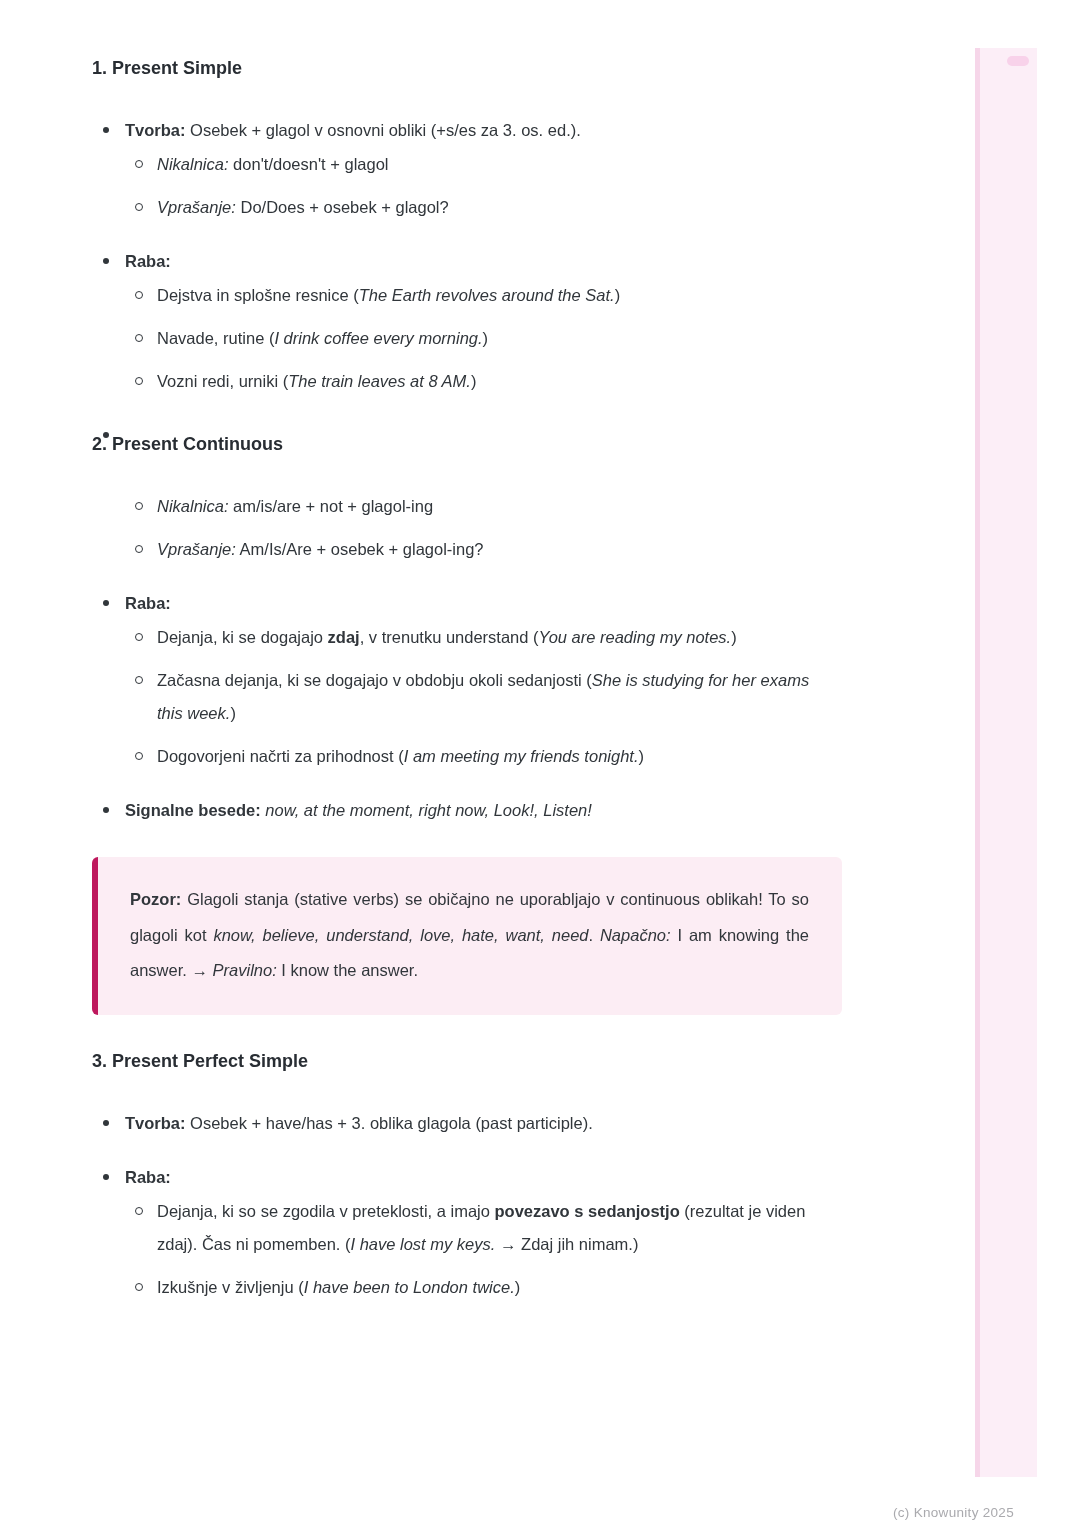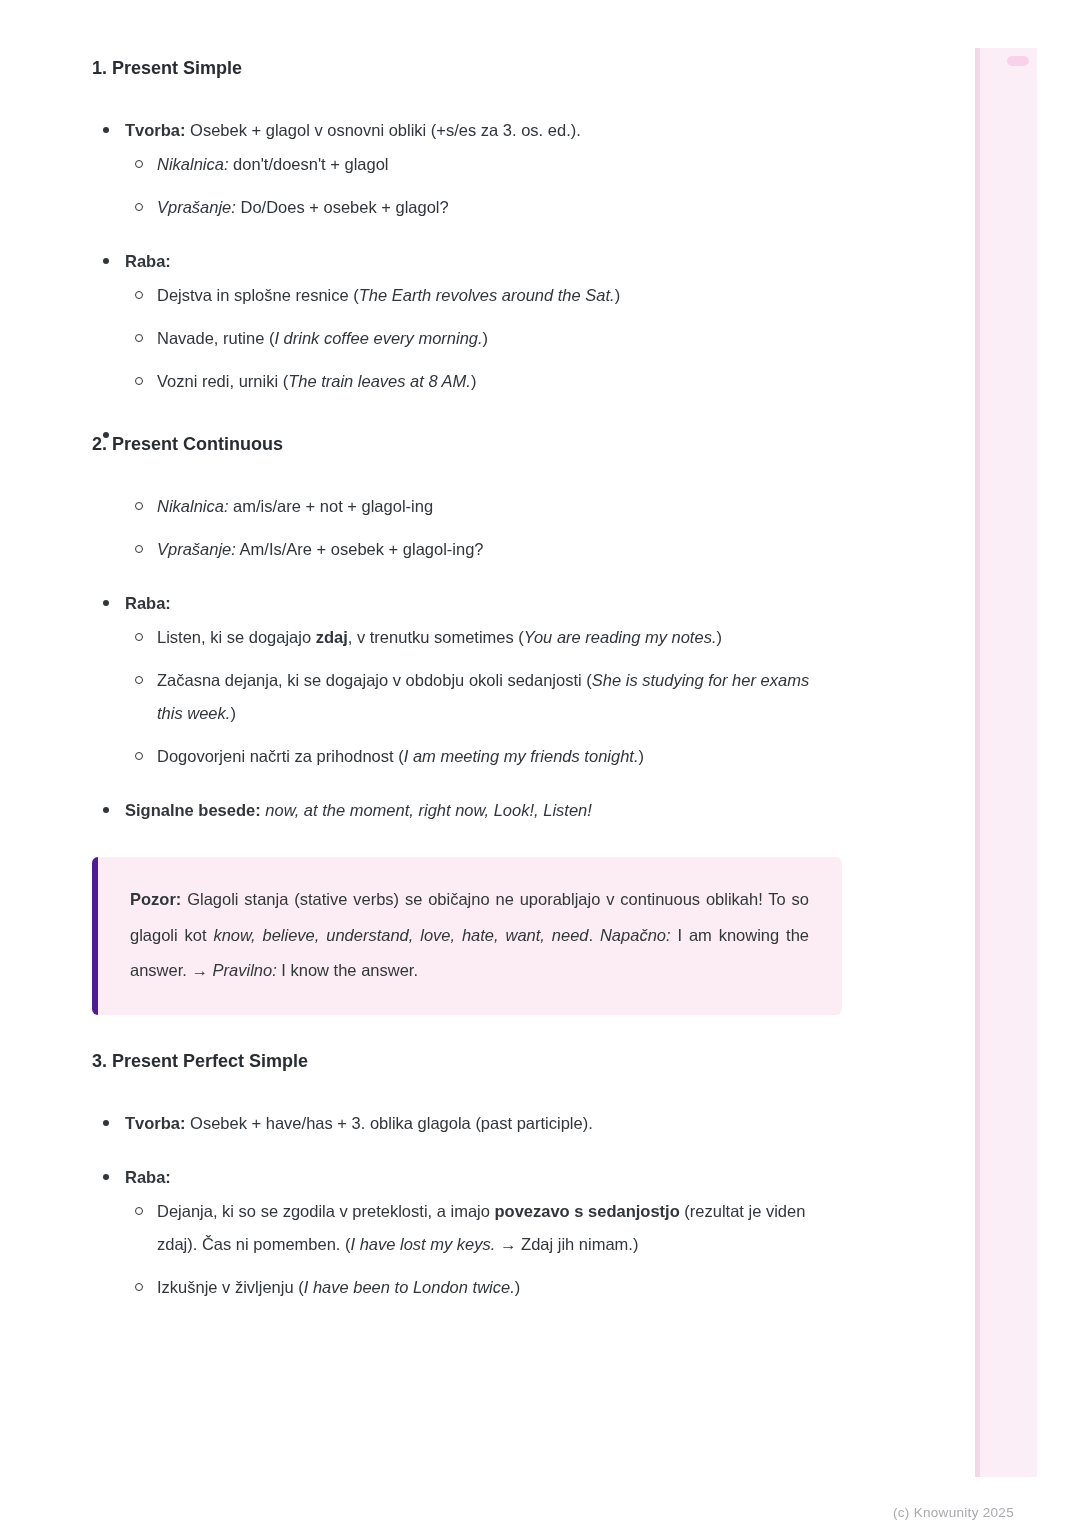--- a/index.html
+++ b/index.html
@@ -45,21 +45,21 @@
     background:transparent;
   }
   .s-b{font-weight:700;}
   .s-i{font-style:italic;}
   .callout{
     box-sizing:border-box;
     width:750px;
     margin-top:30px;
     margin-bottom:16px;
     background:#fcedf4;
-    border-left:6px solid #4c1d95;
+    border-left:6px solid #be185d;
     border-radius:6px;
     padding:25px 33px 26px 32px;
     font-size:16.5px;
     line-height:35.5px;
     text-align:justify;
   }
   .side-strip{
     position:absolute;
     left:975px; top:48px;
     width:57px; height:1429px;
@@ -104,21 +104,21 @@
         <div class="item lvl1"><span class="bullet"></span></div>
       </div>
   </div>
 
   <div class="section">
     <div class="section-heading">2. Present Continuous</div>
     <div class="items">
         <div class="item lvl2"><span class="bullet"></span><span><span class="s-i">Nikalnica:</span><span> am/is/are + not + glagol-ing</span></span></div>
         <div class="item lvl2"><span class="bullet"></span><span><span class="s-i">Vprašanje:</span><span> Am/Is/Are + osebek + glagol-ing?</span></span></div>
         <div class="item lvl1"><span class="bullet"></span><span><span class="s-b">Raba:</span></span></div>
-        <div class="item lvl2"><span class="bullet"></span><span><span>Listen, ki se dogajajo </span><span class="s-b">zdaj</span><span>, v trenutku sometimes (</span><span class="s-i">You are reading my notes.</span><span>)</span></span></div>
+        <div class="item lvl2"><span class="bullet"></span><span><span>Dejanja, ki se dogajajo </span><span class="s-b">zdaj</span><span>, v trenutku understand (</span><span class="s-i">You are reading my notes.</span><span>)</span></span></div>
         <div class="item lvl2"><span class="bullet"></span><span><span>Začasna dejanja, ki se dogajajo v obdobju okoli sedanjosti (</span><span class="s-i">She is studying for her exams this week.</span><span>)</span></span></div>
         <div class="item lvl2"><span class="bullet"></span><span><span>Dogovorjeni načrti za prihodnost (</span><span class="s-i">I am meeting my friends tonight.</span><span>)</span></span></div>
         <div class="item lvl1"><span class="bullet"></span><span><span class="s-b">Signalne besede:</span><span class="s-i"> now, at the moment, right now, Look!, Listen!</span></span></div>
       </div>
   </div>
 
   <div class="callout">
     <span><span class="s-b">Pozor:</span><span> Glagoli stanja (stative verbs) se običajno ne uporabljajo v continuous oblikah! To so glagoli kot </span><span class="s-i">know, believe, understand, love, hate, want, need</span><span>. </span><span class="s-i">Napačno:</span><span> I am knowing the answer. → </span><span class="s-i">Pravilno:</span><span> I know the answer.</span></span>
   </div>
 

